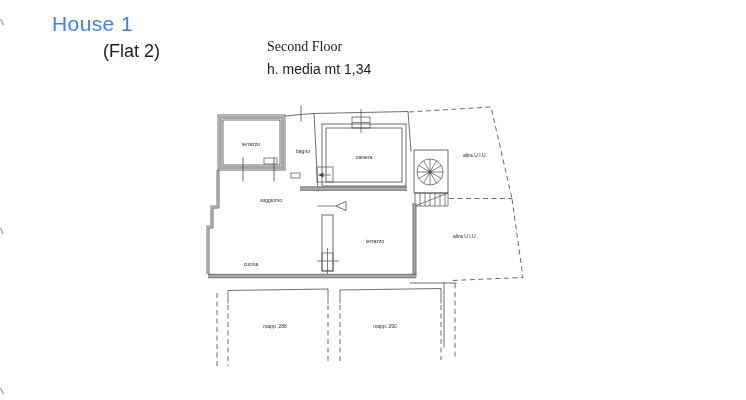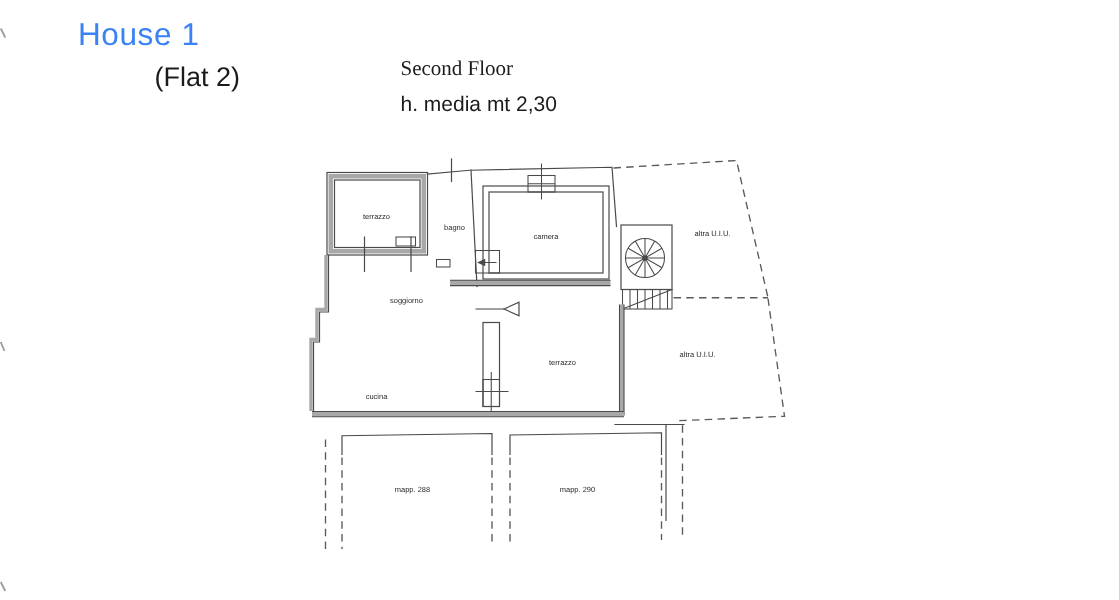--- a/index.html
+++ b/index.html
@@ -19,21 +19,21 @@
   .w-dash{stroke:#5a5a5a;stroke-width:.9;fill:none;stroke-dasharray:5 3.5;}
   .lbl{font-family:"Liberation Sans",sans-serif;font-size:5px;fill:#2a2a2a;text-anchor:middle;}
   .artifact{stroke:#9a9a9a;stroke-width:1.2;fill:none;}
 </style>
 </head>
 <body>
 
 <div class="abs" id="house-title">House 1</div>
 <div class="abs" id="flat-subtitle">(Flat 2)</div>
 <div class="abs" id="plan-title">Second Floor</div>
-<div class="abs" id="plan-subtitle">h. media mt 2,30</div>
+<div class="abs" id="plan-subtitle">h. media mt 1,34</div>
 
 <svg width="746" height="400" viewBox="0 0 746 400">
 
   <g>
     <path class="artifact" d="M0.5,19 L3.5,25"></path>
     <path class="artifact" d="M0.5,228 L3,234"></path>
     <path class="artifact" d="M0.5,388 L3.5,394"></path>
   </g>
 
   <g>

